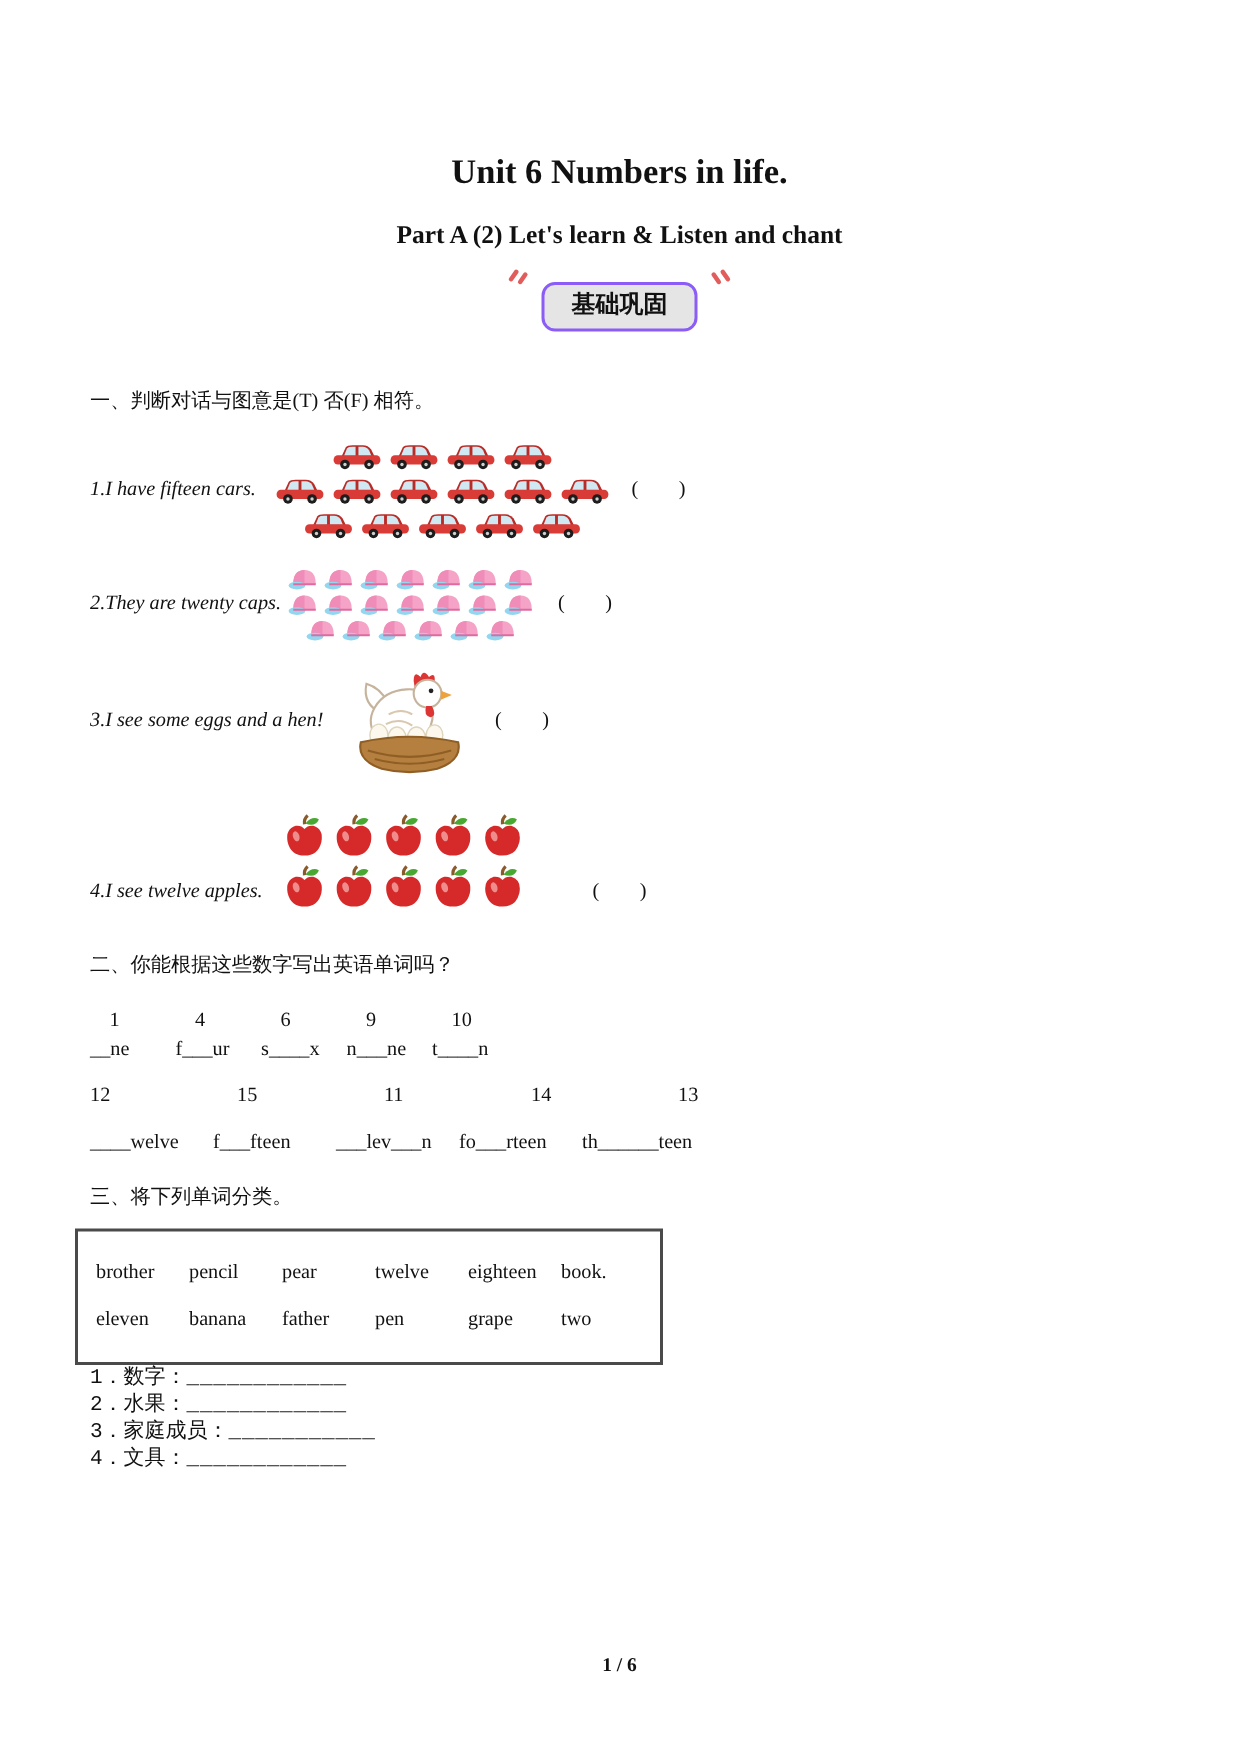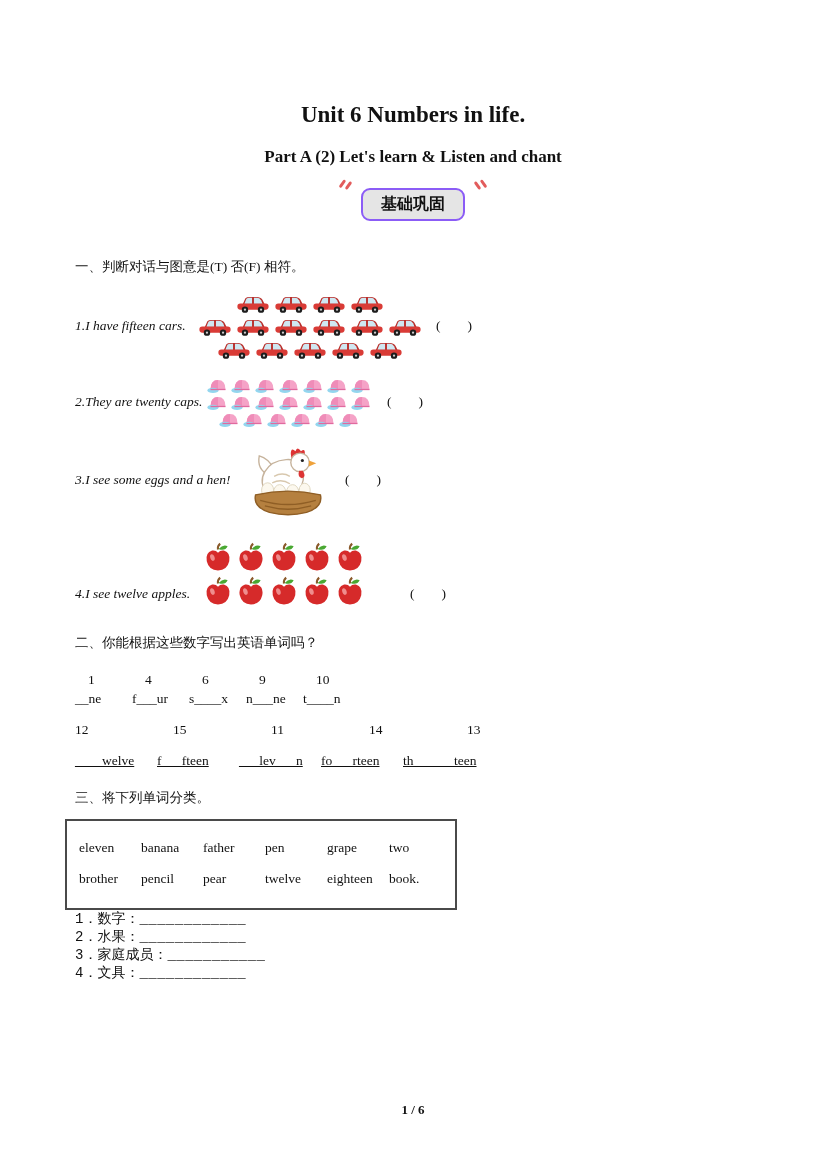--- a/index.html
+++ b/index.html
@@ -1,18 +1,18 @@
 <!DOCTYPE html>
 <html><head>
 <meta charset="utf-8">
 <style>
   * { margin:0; padding:0; box-sizing:border-box; }
   html,body { width:826px; height:1169px; background:#fff; overflow:hidden; }
   body { font-family:"Liberation Serif","DejaVu Serif",serif; color:#111; position:relative; line-height:1.3; }
-  .page { padding:0 75px; position:relative; }
+  .page { padding:0 60px; position:relative; }
 
   .title { margin-top:100px; text-align:center; font-size:23px; font-weight:bold; }
   .subtitle { margin-top:16px; text-align:center; font-size:17px; font-weight:bold; }
 
   .badge-wrap { text-align:center; margin-top:20px; height:52px; }
   .badge { position:relative; display:inline-block; background:#e5e5e5; border:2px solid #8b5cf6;
            border-radius:9px; padding:4px 18px; font-size:16px; font-weight:bold;
            font-family:"Liberation Sans",sans-serif; }
   .badge::before { content:""; position:absolute; z-index:-1; left:-10px; right:-10px; top:6px; bottom:-6px;
            border:2px solid #ef9b9b; border-radius:10px; background:#fdeeee; }
@@ -42,21 +42,21 @@
   .q4 .answer { padding-bottom:5px; margin-left:45px; }
 
   .sec2-row { display:flex; font-size:13.5px; }
   .sec2-row span { flex:none; display:inline-block; }
   .g1 span { width:57px; }
   .g1.nums span { padding-left:13px; }
   .g2 span { width:82px; }
   .row-n1 { margin-top:20px; }
   .row-w1 { margin-top:1px; }
   .row-n2 { margin-top:14px;gap:16px; }
-  .row-w2 { margin-top:13px;text-decoration:underline; }
+  .row-w2 { margin-top:13px; }
 
   .sec3-box { margin-top:12px; margin-left:-10px; width:392px; border:2px solid #4a4a4a;
               padding:18px 0 20px 12px; }
   .bank-row { display:grid; grid-template-columns:repeat(6,62px); font-size:13.5px; }
   .bank-row + .bank-row { margin-top:14px; }
 
   .cat-line { font-size:14px;font-family:Liberation Mono, monospace; }
   .cat-line:first-of-type { margin-top:17px; }
   .cat-line .blank { letter-spacing:0.5px; }
 
@@ -593,35 +593,35 @@
       <span>f___fteen</span>
       <span>___lev___n</span>
       <span>fo___rteen</span>
       <span>th______teen</span>
     </div>
 
   <div class="sec-heading h3">三、将下列单词分类。</div>
 
   <div class="sec3-box">
     <div class="bank-row">
+        <span>brother</span>
+        <span>pencil</span>
+        <span>pear</span>
+        <span>twelve</span>
+        <span>eighteen</span>
+        <span>book.</span>
+      </div>
+    <div class="bank-row">
         <span>eleven</span>
         <span>banana</span>
         <span>father</span>
         <span>pen</span>
         <span>grape</span>
         <span>two</span>
       </div>
-    <div class="bank-row">
-        <span>brother</span>
-        <span>pencil</span>
-        <span>pear</span>
-        <span>twelve</span>
-        <span>eighteen</span>
-        <span>book.</span>
-      </div>
   </div>
 
   <div class="cat-line">
     <span>1．数字：</span><span class="blank">____________</span>
   </div>
   <div class="cat-line">
     <span>2．水果：</span><span class="blank">____________</span>
   </div>
   <div class="cat-line">
     <span>3．家庭成员：</span><span class="blank">___________</span>

